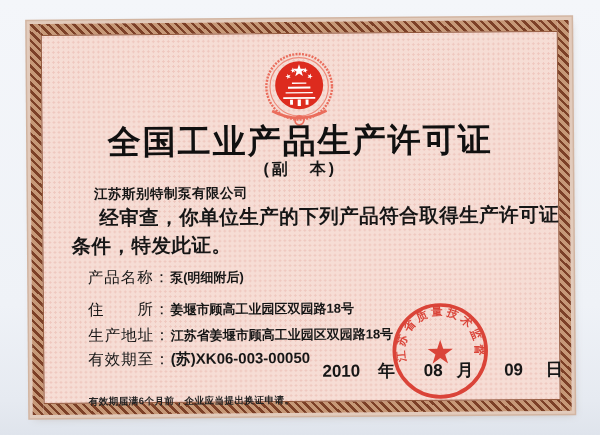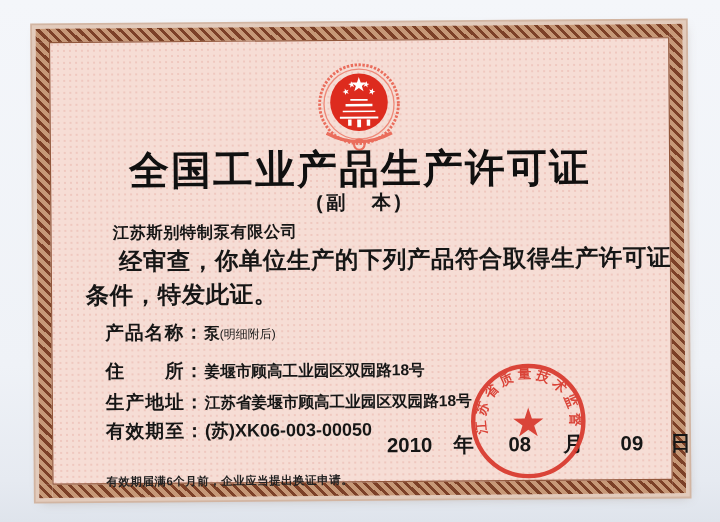--- a/index.html
+++ b/index.html
@@ -32,31 +32,31 @@
   .title { top:97px; left:0; width:100%; text-align:center;
     font-size:33px; font-weight:bold; letter-spacing:2px; color:#101010; }
   .subtitle { top:137px; left:0; width:100%; text-align:center;
     font-size:16px; font-weight:bold; letter-spacing:3px; }
 
   .company { top:162px; left:63px; font-size:13.5px; font-weight:bold; letter-spacing:0.5px; }
   .stmt1 { top:181px; left:68px; font-size:19.5px; font-weight:bold; letter-spacing:0.5px; }
   .stmt2 { top:209px; left:40px; font-size:19.5px; font-weight:bold; letter-spacing:0.5px; }
 
   .field-row { left:56px; display:flex; align-items:baseline; white-space:pre; }
-  .f-label { font-size:15.5px; font-weight:bold; letter-spacing:1px; }
+  .f-label { font-size:15.5px; font-weight:normal; letter-spacing:1px; }
   .f-value { font-size:13px; font-weight:bold; }
   .f-value.big { font-size:15px; }
-  .f-note { font-size:10px; font-weight:normal; }
+  .f-note { font-size:13px; font-weight:bold; }
   .row-0 { top:244px; } .row-1 { top:276px; } .row-2 { top:302px; }
   .row-3 { top:326px; } .row-4 { top:350px; }
 
   .date-row { top:338px; left:290px; font-size:17px; font-weight:bold; white-space:nowrap; }
   .date-row span { display:inline-block; }
   .dt-y  { margin-right:13px;text-align:right; } .dt-yu { margin-right:24px; }
-  .dt-m  { margin-right:22px;  } .dt-mu { margin-right:26px; }
+  .dt-m  { margin-right:9px;  } .dt-mu { margin-right:26px; }
   .dt-d  { margin-right:18px;  }
 
   .footnote { top:372px; left:56px; font-size:9.5px; font-weight:bold; letter-spacing:0.5px; color:#222; }
 
   .emblem { top:28px; left:226px; }
   .seal { top:279px; left:357px; opacity:0.92; }
 </style>
 </head>
 <body>
 

